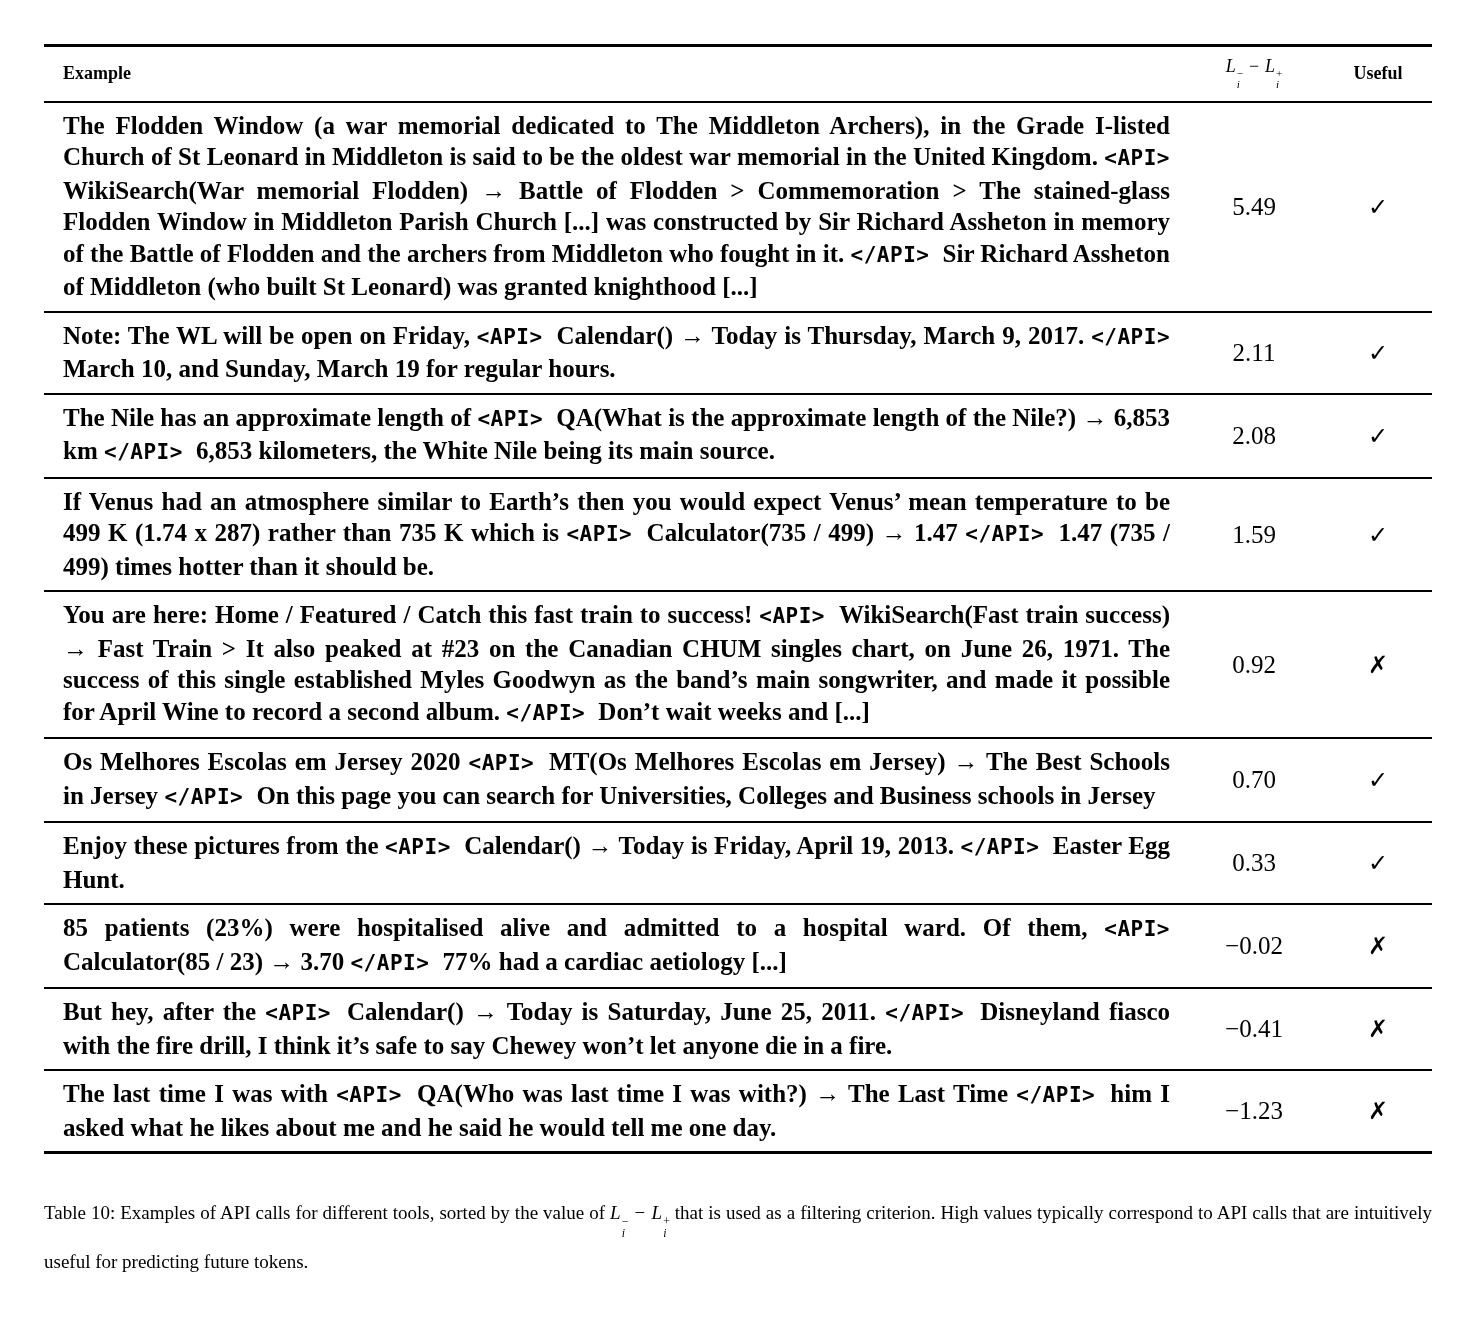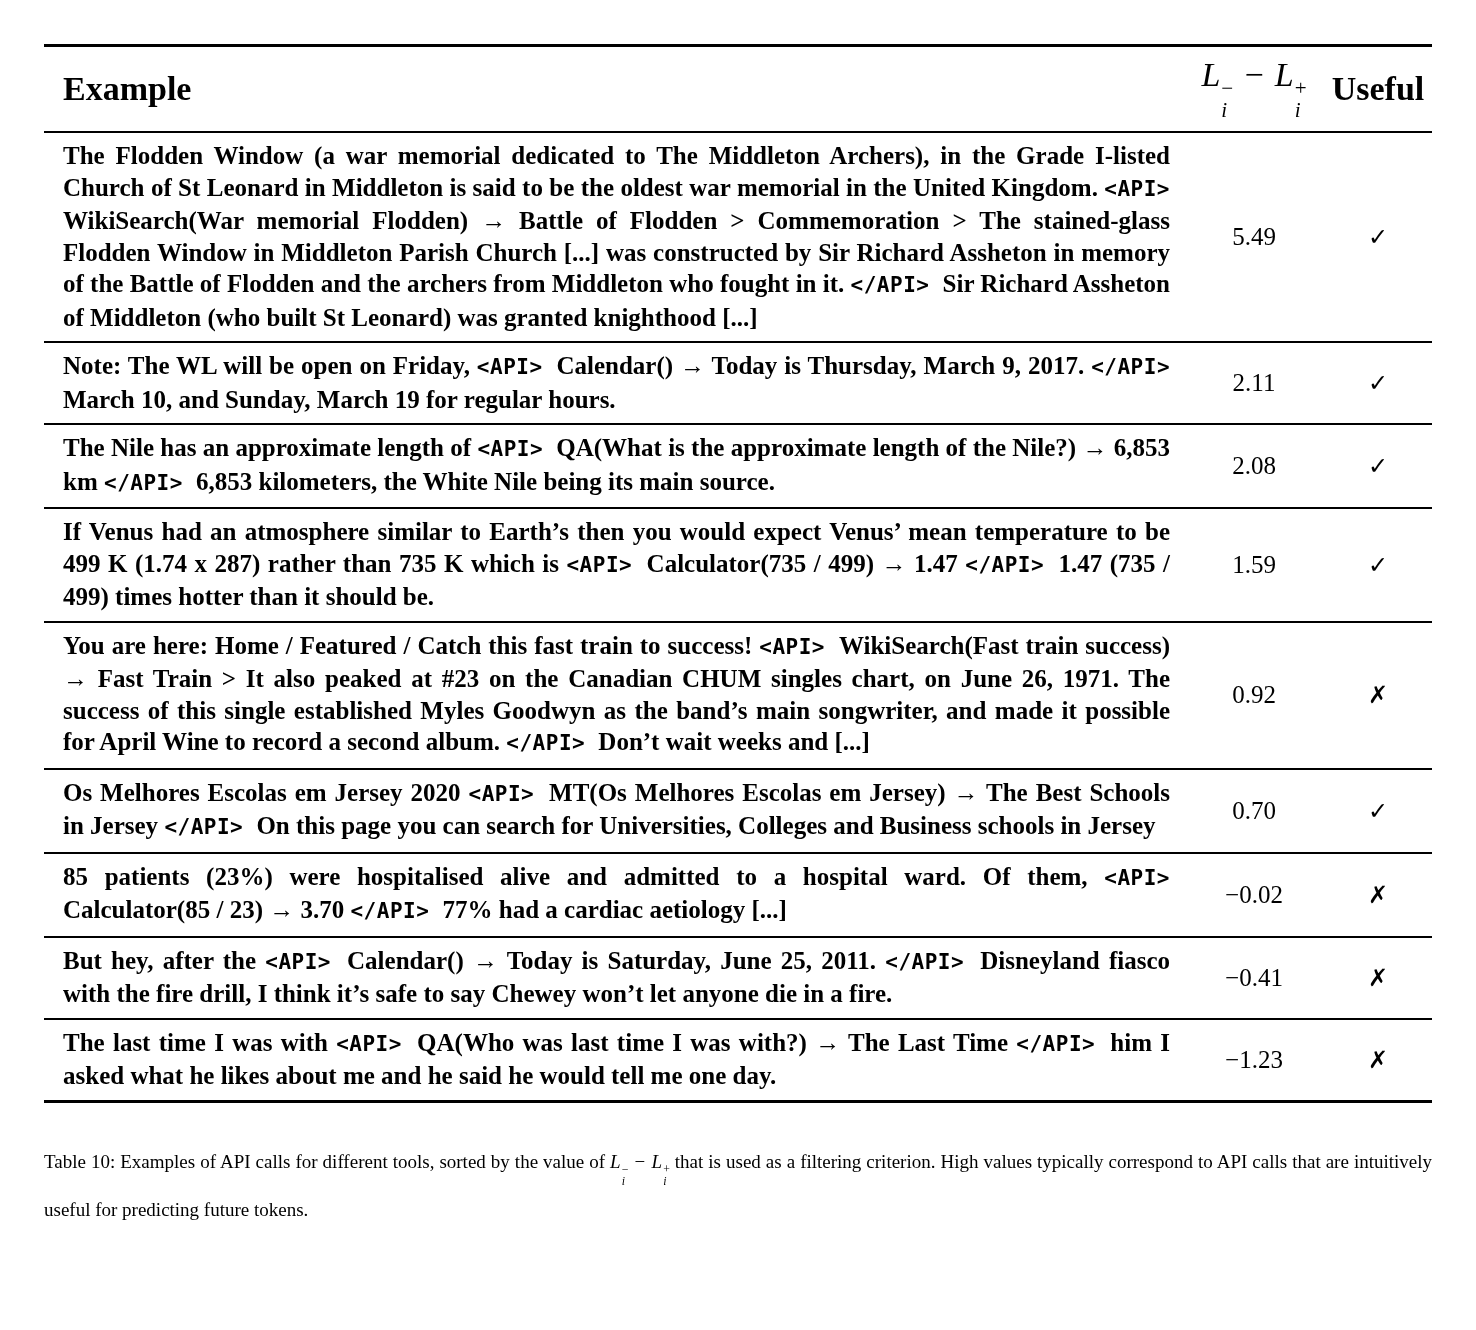--- a/index.html
+++ b/index.html
@@ -18,21 +18,21 @@
     border-bottom: 3.5px solid #000;
     table-layout: fixed;
   }
   col.c-example { width: 1140px; }
   col.c-value   { width: 140px; }
   col.c-useful  { width: 108px; }
 
   thead th {
     border-bottom: 2px solid #000;
     font-weight: bold;
-    font-size: 34px;
+    font-size: 18px;
     padding: 9px 0 10px 0;
     vertical-align: middle;
   }
   th.h-example { text-align: left; padding-left: 19px; }
   th.h-value   { text-align: center; font-weight: normal; }
   th.h-useful  { text-align: center; }
 
   tbody td { border-top: 2px solid #000; vertical-align: middle; }
   td.cell-example {
     font-size: 25px;
@@ -135,20 +135,25 @@
           <td class="cell-example"><span class="seg plain">You are here: Home / Featured / Catch this fast train to success! </span><span class="seg mono">&lt;API&gt; </span><span class="seg bold">WikiSearch(Fast train success) → Fast Train &gt; It also peaked at #23 on the Canadian CHUM singles chart, on June 26, 1971. The success of this single established Myles Goodwyn as the band’s main songwriter, and made it possible for April Wine to record a second album. </span><span class="seg mono">&lt;/API&gt; </span><span class="seg plain">Don’t wait weeks and [...]</span></td>
           <td class="cell-value">0.92</td>
           <td class="cell-useful"><span>✗</span></td>
         </tr>
         <tr>
           <td class="cell-example"><span class="seg plain">Os Melhores Escolas em Jersey 2020 </span><span class="seg mono">&lt;API&gt; </span><span class="seg bold">MT(Os Melhores Escolas em Jersey) → The Best Schools in Jersey </span><span class="seg mono">&lt;/API&gt; </span><span class="seg plain">On this page you can search for Universities, Colleges and Business schools in Jersey</span></td>
           <td class="cell-value">0.70</td>
           <td class="cell-useful"><span>✓</span></td>
         </tr>
         <tr>
+          <td class="cell-example"><span class="seg plain">Enjoy these pictures from the </span><span class="seg mono">&lt;API&gt; </span><span class="seg bold">Calendar() → Today is Friday, April 19, 2013. </span><span class="seg mono">&lt;/API&gt; </span><span class="seg plain">Easter Egg Hunt.</span></td>
+          <td class="cell-value">0.33</td>
+          <td class="cell-useful"><span>✓</span></td>
+        </tr>
+        <tr>
           <td class="cell-example"><span class="seg plain">85 patients (23%) were hospitalised alive and admitted to a hospital ward. Of them, </span><span class="seg mono">&lt;API&gt; </span><span class="seg bold">Calculator(85 / 23) → 3.70 </span><span class="seg mono">&lt;/API&gt; </span><span class="seg plain">77% had a cardiac aetiology [...]</span></td>
           <td class="cell-value">−0.02</td>
           <td class="cell-useful"><span>✗</span></td>
         </tr>
         <tr>
           <td class="cell-example"><span class="seg plain">But hey, after the </span><span class="seg mono">&lt;API&gt; </span><span class="seg bold">Calendar() → Today is Saturday, June 25, 2011. </span><span class="seg mono">&lt;/API&gt; </span><span class="seg plain">Disneyland fiasco with the fire drill, I think it’s safe to say Chewey won’t let anyone die in a fire.</span></td>
           <td class="cell-value">−0.41</td>
           <td class="cell-useful"><span>✗</span></td>
         </tr>
         <tr>

